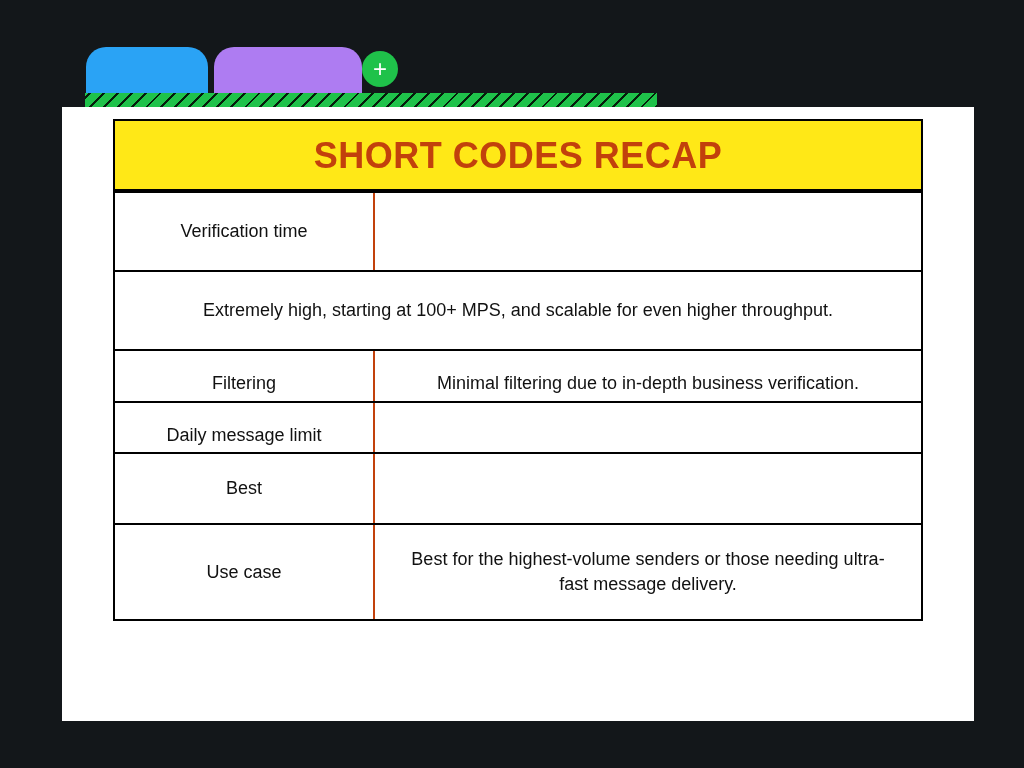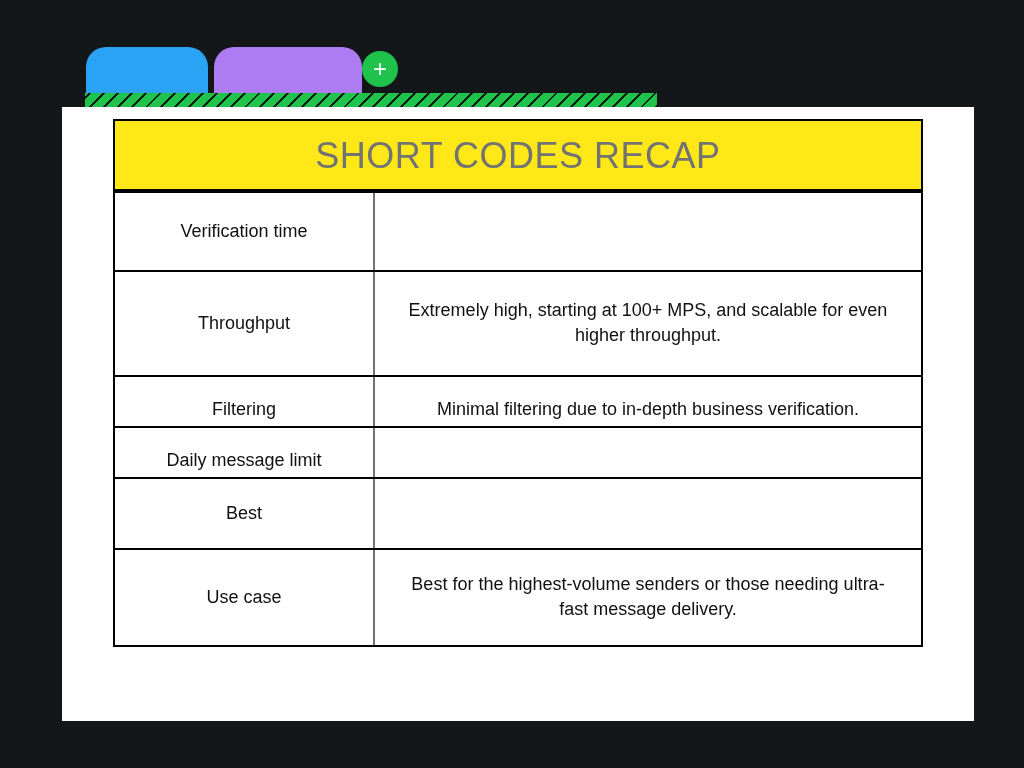--- a/index.html
+++ b/index.html
@@ -80,44 +80,44 @@
     background: #fff;
   }
   .table-header {
     background: #ffe817;
     border-bottom: 2px solid #000;
     text-align: center;
     padding: 14px 10px 12px;
   }
   .table-header h1 {
     font-family: Impact, "Arial Black", sans-serif;
-    font-weight: 400;
+    font-weight: 700;
     letter-spacing: 0.5px;
     font-size: 36px;
-    color: #737373;
+    color: #c2410c;
     text-transform: uppercase;
   }
   .row {
     display: flex;
     border-top: 2px solid #000;
   }
   .row:first-of-type { border-top: none; }
   .cell {
     padding: 22px 26px;
     display: flex;
     align-items: center;
     justify-content: center;
     text-align: center;
     font-size: 18px;
     line-height: 1.4;
     color: #111;
   }
   .cell.key {
     width: 260px;
-    border-right: 2px solid #737373;
+    border-right: 2px solid #c2410c;
   }
   .cell.val {
     flex: 1;
   }
   .row.r-throughput .cell,
   .row.r-verification .cell { padding-top: 26px; padding-bottom: 26px; }
   .row.r-filtering .cell,
   .row.r-daily .cell { padding-top: 20px; padding-bottom: 4px; }
 </style>
 </head>
@@ -137,21 +137,20 @@
   <div class="table">
     <div class="table-header">
       <h1>SHORT CODES RECAP</h1>
     </div>
 
     <div class="row r-verification">
       <div class="cell key">Verification time</div>
     </div>
 
     <div class="row r-throughput">
-      <div class="cell key">Throughput</div>
       <div class="cell val">Extremely high, starting at 100+ MPS, and scalable for even higher throughput.</div>
     </div>
 
     <div class="row r-filtering">
       <div class="cell key">Filtering</div>
       <div class="cell val">Minimal filtering due to in-depth business verification.</div>
     </div>
 
     <div class="row r-daily">
       <div class="cell key">Daily message limit</div>

